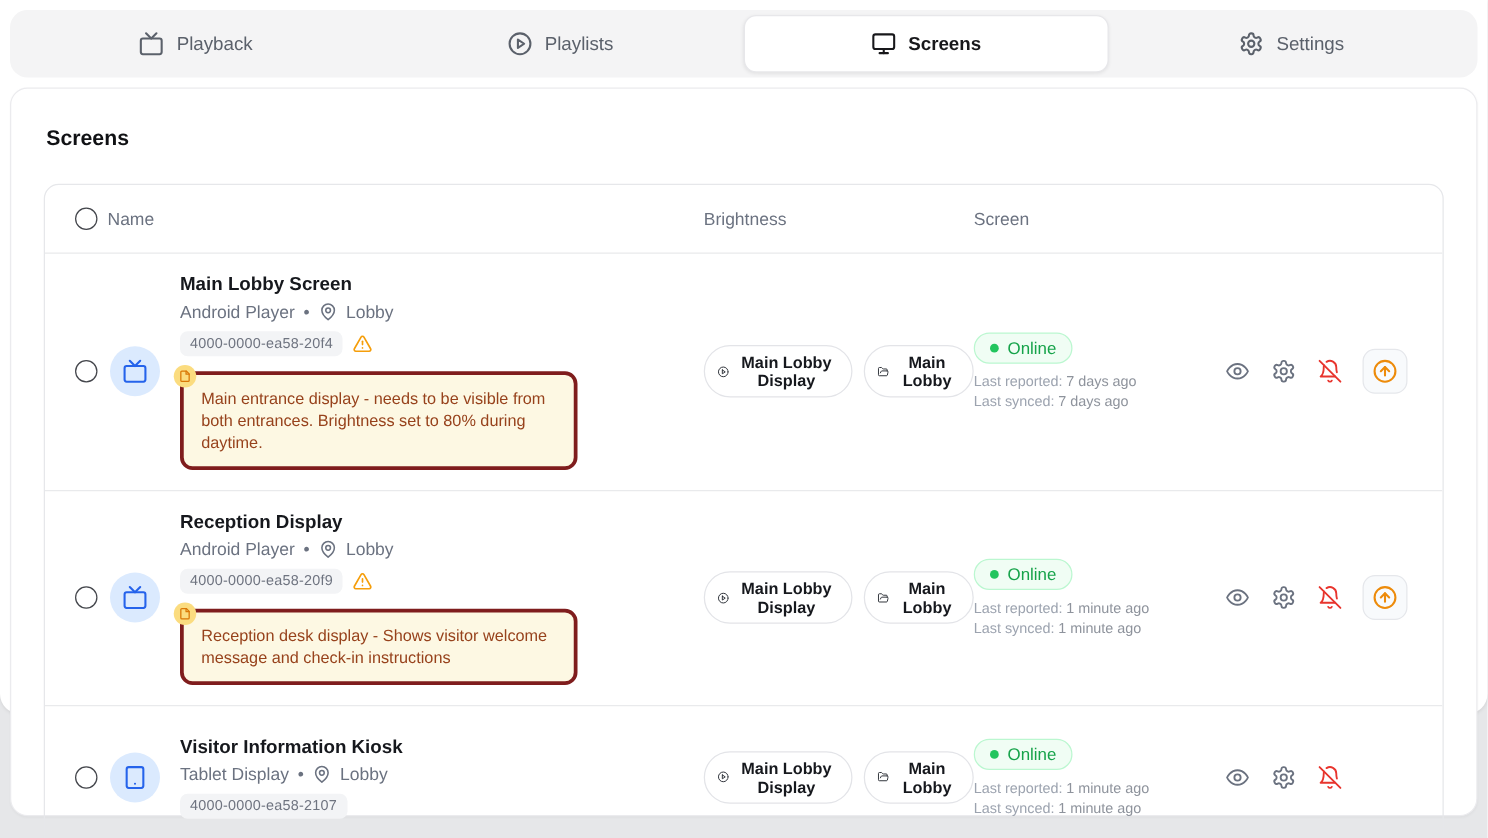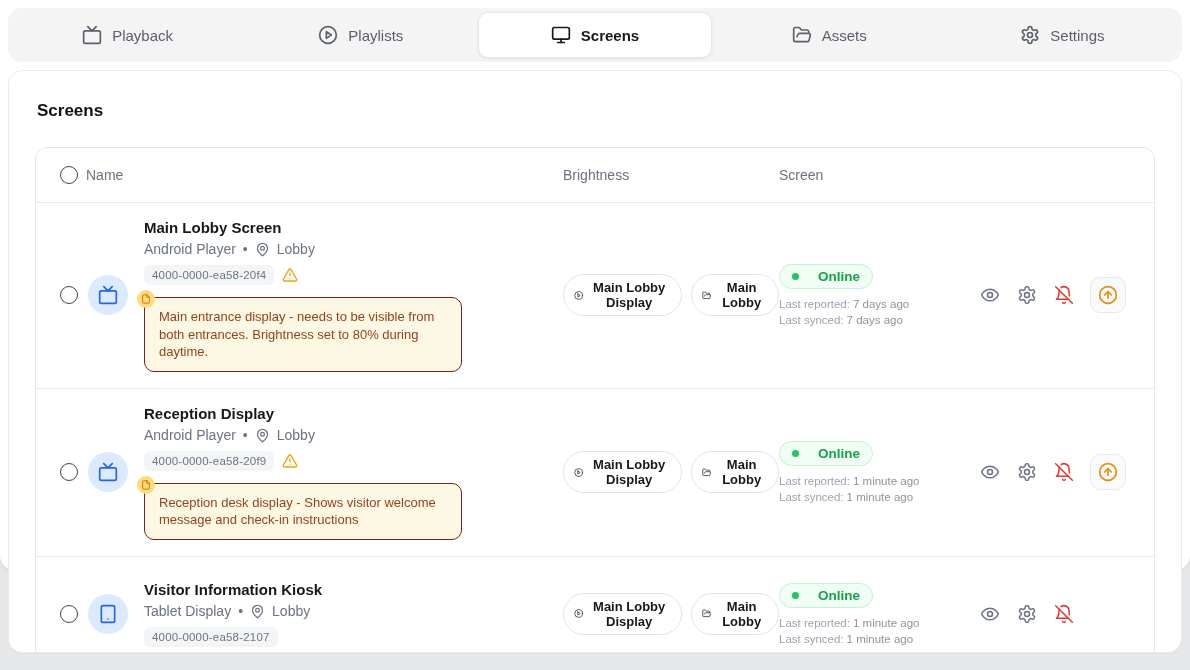--- a/index.html
+++ b/index.html
@@ -40,38 +40,38 @@
   .avatar svg { width: 20px; height: 20px; }
   .screen-name { font-size: 15px; font-weight: 700; color: #16181d; }
   .meta-line { display: flex; align-items: flex-end; gap: 7px; margin-top: 5px;
                color: #6b7280; font-size: 14px; }
   .meta-line svg { width: 15px; height: 15px; color: #6b7280; }
   .id-line { display: flex; align-items: center; gap: 8px; margin-top: 8px; }
   .id-chip { background: #f3f4f6; color: #6f7480; font-size: 11.5px; border-radius: 6px;
              padding: 4px 8px; letter-spacing: .2px; text-align: center; }
   .warn-icon { width: 16px; height: 16px; color: #f59e0b; }
   .note-box { position: relative; margin-top: 12px; width: 318px; background: #fdf8e3;
-              border: 1px solid #7f1d1d; border-radius: 10px; padding: 10px 14px;
+              border: 3px solid #7f1d1d; border-radius: 10px; padding: 10px 14px;
               color: #97421c; font-size: 13px; line-height: 1.35; }
   .note-badge { position: absolute; top: -8px; left: -8px; width: 18px; height: 18px;
                 border-radius: 50%; background: #fbdc7f; display: flex; align-items: center;
                 justify-content: center; color: #d97706; }
   .note-badge svg { width: 10px; height: 10px; }
 
   
   .assign-cell { display: flex; flex-direction: row; align-items: center; gap: 9px; }
   .pill { display: inline-flex; align-items: center; gap: 8px; border: 1px solid #e3e4e8;
           background: #fff; border-radius: 999px; padding: 5px 14px 5px 10px;
           font-size: 13px; font-weight: 700; color: #16181d; cursor: pointer; }
   .pill svg { width: 15px; height: 15px; color: #2b2f36; }
 
   
   .status-cell { padding-right: 10px; }
-  .online-badge { display: inline-flex; align-items: center; gap: 19px; background: #f0fdf4;
-                  border: 1px solid #bbf7d0; color: #16a34a; font-weight: 700; font-size: 13.5px;
+  .online-badge { display: inline-flex; align-items: center; gap: 7px; background: #f0fdf4;
+                  border: 1px solid #bbf7d0; color: #16a34a; font-weight: 400; font-size: 13.5px;
                   border-radius: 999px; padding: 4px 12px; }
   .dot { width: 7px; height: 7px; border-radius: 50%; background: #22c55e; }
   .sync-line { margin-top: 9px; font-size: 11.5px; color: #9ca3af; }
   .sync-line + .sync-line { margin-top: 4px; }
   .sync-line .val { color: #8e939c; margin-left: 3px; }
 
   
   .actions-cell { display: flex; align-items: center; gap: 16px; padding-left: 10px; }
   .icon-btn { background: none; border: none; cursor: pointer; width: 21px; height: 21px;
               display: flex; align-items: center; justify-content: center; color: #6b7280; padding: 0; }
@@ -164,26 +164,20 @@
       <span>Playlists</span>
     </div>
     <div class="nav-tab active">
       <svg viewBox="0 0 24 24" fill="none" stroke="currentColor" stroke-width="2" stroke-linecap="round" stroke-linejoin="round">
           <use href="#i-mon"></use>
         </svg>
       <span>Screens</span>
     </div>
     <div class="nav-tab">
       <svg viewBox="0 0 24 24" fill="none" stroke="currentColor" stroke-width="2" stroke-linecap="round" stroke-linejoin="round">
-          <use href="#i-folder"></use>
-        </svg>
-      <span>Assets</span>
-    </div>
-    <div class="nav-tab">
-      <svg viewBox="0 0 24 24" fill="none" stroke="currentColor" stroke-width="2" stroke-linecap="round" stroke-linejoin="round">
           <use href="#i-gear"></use>
         </svg>
       <span>Settings</span>
     </div>
   </nav>
 
   <section class="content-card">
     <h1 class="page-title">Screens</h1>
 
     <div class="table-card">

